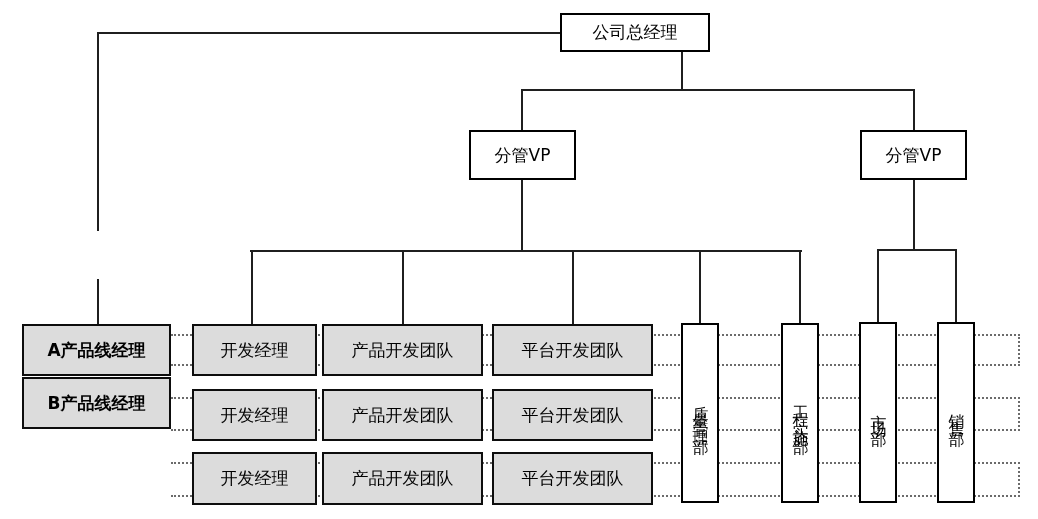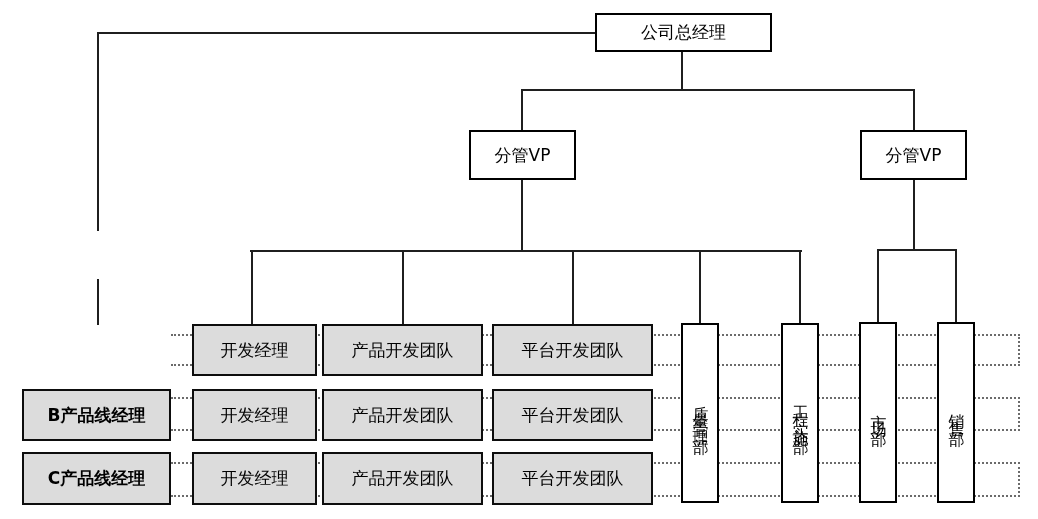--- a/index.html
+++ b/index.html
@@ -90,37 +90,37 @@
   <div class="line" style="left:251px; top:252px; width:2px; height:73px;"></div>
   <div class="line" style="left:402px; top:252px; width:2px; height:73px;"></div>
   <div class="line" style="left:572px; top:252px; width:2px; height:73px;"></div>
   <div class="line" style="left:699px; top:252px; width:2px; height:72px;"></div>
   <div class="line" style="left:799px; top:252px; width:2px; height:72px;"></div>
   <div class="line" style="left:913px; top:180px; width:2px; height:70px;"></div>
   <div class="line" style="left:877px; top:249px; width:80px; height:2px;"></div>
   <div class="line" style="left:877px; top:251px; width:2px; height:72px;"></div>
   <div class="line" style="left:955px; top:251px; width:2px; height:72px;"></div>
 
-  <div class="box wbox" style="left:595px; top:13px; width:177px; height:39px;">公司总经理</div>
+  <div class="box wbox" style="left:560px; top:13px; width:150px; height:39px;">公司总经理</div>
 
   <div class="box wbox" style="left:469px; top:130px; width:107px; height:50px;">分管VP</div>
 
   <div class="box wbox" style="left:860px; top:130px; width:107px; height:50px;">分管VP</div>
 
 
+  <div class="box gbox bold" style="left:22px; top:324px; width:149px; height:52px;">A产品线经理</div>
   <div class="box gbox" style="left:192px; top:324px; width:125px; height:52px;">开发经理</div>
   <div class="box gbox" style="left:322px; top:324px; width:161px; height:52px;">产品开发团队</div>
   <div class="box gbox" style="left:492px; top:324px; width:161px; height:52px;">平台开发团队</div>
 
-  <div class="box gbox bold" style="left:22px; top:389px; width:149px; height:52px;">B产品线经理</div>
+  <div class="box gbox bold" style="left:22px; top:377px; width:149px; height:52px;">B产品线经理</div>
   <div class="box gbox" style="left:192px; top:389px; width:125px; height:52px;">开发经理</div>
   <div class="box gbox" style="left:322px; top:389px; width:161px; height:52px;">产品开发团队</div>
   <div class="box gbox" style="left:492px; top:389px; width:161px; height:52px;">平台开发团队</div>
 
-  <div class="box gbox bold" style="left:22px; top:452px; width:149px; height:53px;">C产品线经理</div>
   <div class="box gbox" style="left:192px; top:452px; width:125px; height:53px;">开发经理</div>
   <div class="box gbox" style="left:322px; top:452px; width:161px; height:53px;">产品开发团队</div>
   <div class="box gbox" style="left:492px; top:452px; width:161px; height:53px;">平台开发团队</div>
 
   <div class="box vbox" style="left:681px; top:323px; width:38px; height:180px;">质量管理部</div>
   <div class="box vbox" style="left:781px; top:323px; width:38px; height:180px;">工程实施部</div>
   <div class="box vbox" style="left:859px; top:322px; width:38px; height:181px;">市场部</div>
   <div class="box vbox" style="left:937px; top:322px; width:38px; height:181px;">销售部</div>
 
 </div>

